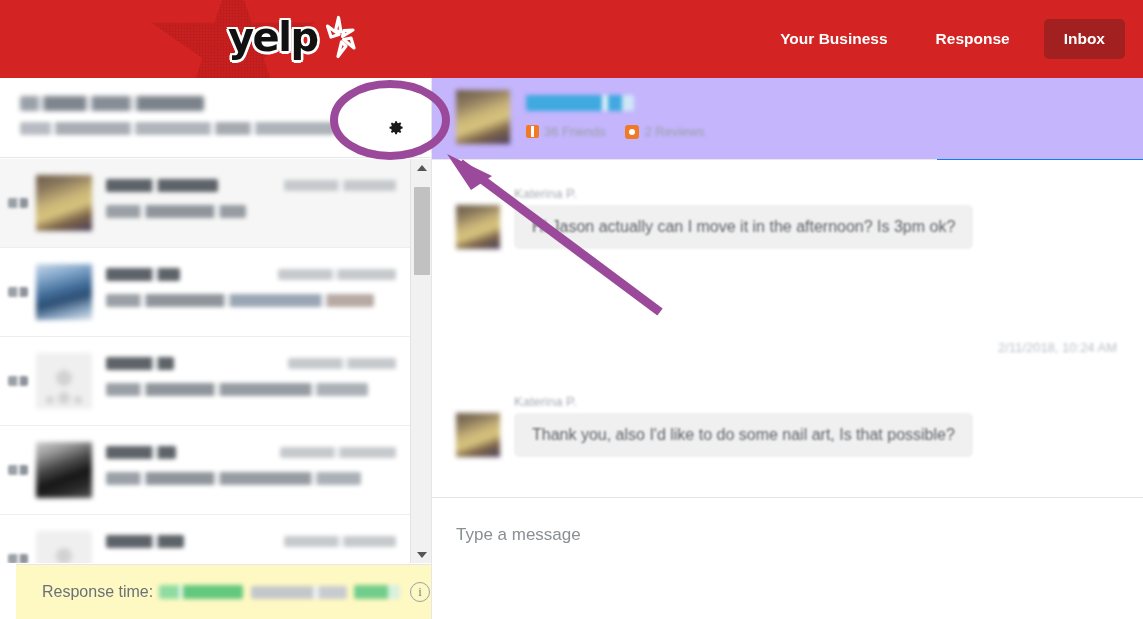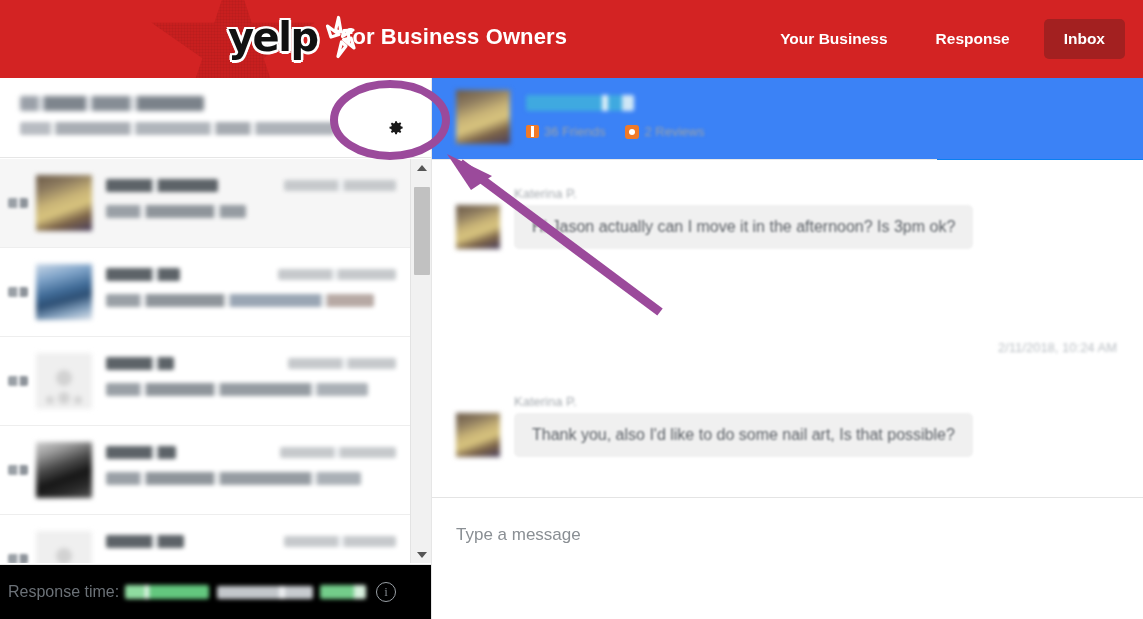--- a/index.html
+++ b/index.html
@@ -160,24 +160,24 @@
   .sb-tri.up { border-bottom: 6px solid #555; }
   .sb-tri.down { border-top: 6px solid #555; }
   .sb-thumb {
     position: absolute; left: 3px; top: 28px;
     width: 16px; height: 88px; background: #c1c1c1; border-radius: 1px;
     cursor: pointer;
   }
 
   
   .resp-bar {
-    position: absolute; top: 564px; left: 0;
-    width: 431px; height: 55px; background: #000000;
+    position: absolute; top: 564px; left: 16px;
+    width: 431px; height: 55px; background: #fef9c3;
     border-top: 1px solid #e6e6e6;
-    display: flex; align-items: center; padding-left: 8px;
+    display: flex; align-items: center; padding-left: 26px;
   }
   .resp-label {
     font-size: 16px; color: #6b7177; white-space: nowrap; margin-right: 6px;
   }
   .resp-green1 {
     width: 84px; height: 14px; border-radius: 2px; filter: blur(2.2px);
     background: linear-gradient(90deg,#8fdca0 0 20px,#e9f7ec 20px 24px,#63c77e 24px 84px);
     margin-right: 8px;
   }
   .resp-gray {
@@ -193,21 +193,21 @@
   .info-icon {
     width: 20px; height: 20px; border: 1.6px solid #9aa0a6;
     border-radius: 50%; display: flex; align-items: center; justify-content: center;
     font-size: 13px; color: #7b8186; font-family: "Liberation Serif", serif;
     cursor: pointer; flex: 0 0 20px;
   }
 
   
   .conv-panel {
     position: absolute; top: 78px; left: 431px;
-    width: 712px; height: 541px; background: #3b82f6;
+    width: 712px; height: 541px; background: #c4b5fd;
     border-left: 1px solid #e6e6e6;
   }
   .conv-head {
     position: relative; height: 82px; border-bottom: 1px solid #e8e8e8;
   }
   .head-avatar {
     position: absolute; left: 24px; top: 12px;
     width: 54px; height: 54px; filter: blur(2.8px);
     background: linear-gradient(160deg,#6b5a48 0%,#8c7a5e 22%,#c9b477 45%,#d8c47e 60%,#7a6248 78%,#4a3f5e 100%);
   }
@@ -298,21 +298,20 @@
             <path d="M18.5 2.5 L21 17 L15.5 15.5 Z"></path>
             <path d="M7.5 11 L19 19.5 L11 22 Z"></path>
             <path d="M33 15 L22.5 21.5 L24 15.5 Z"></path>
             <path d="M34 33 L23.5 24.5 L31 23 Z"></path>
             <path d="M18 41.5 L21.5 27 L26 31 Z"></path>
           </g>
         </svg>
       </span>
     </div>
 
-    <div class="brand-title">for Business Owners</div>
 
     <div class="nav">
       <div class="nav-item">Your Business</div>
       <div class="nav-item">Response</div>
       <div class="nav-item inbox">Inbox</div>
     </div>
   </div>
 
   <div class="biz-bar">
     <div class="biz-name" title=""></div>

